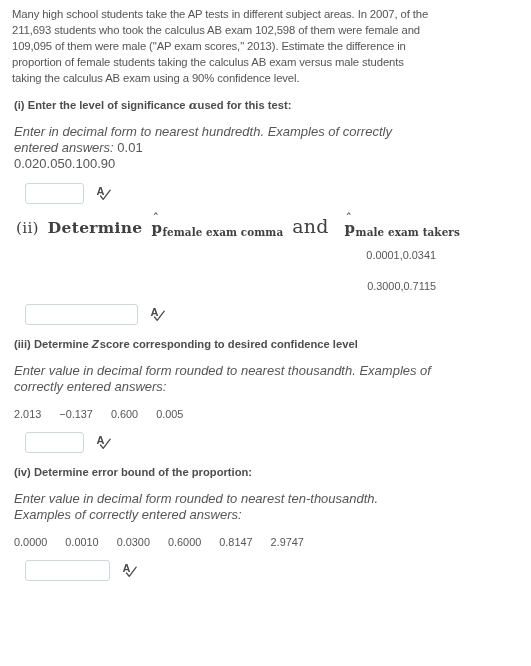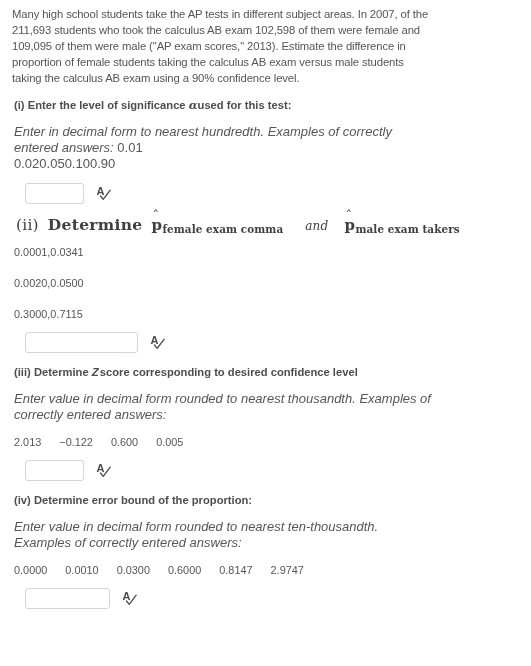--- a/index.html
+++ b/index.html
@@ -67,24 +67,23 @@
     font-size: 15.5px;
     letter-spacing: 0.2px;
   }
   .math-head .mverb {
     font-size: 15.5px;
     font-weight: bold;
     margin-left: 9px;
     letter-spacing: 0.3px;
   }
   .math-head .mand {
-    font-size: 12px;
-    margin: 0 7px 0 22px;
+    font-size: 19px;
+    margin: 0 7px 0 9px;
     letter-spacing: 0.2px;
-    font-style: italic;
   }
   .phat {
     display: inline-block;
     position: relative;
     margin-left: 9px;
   }
   .phat .pv {
     font-size: 15px;
     font-weight: bold;
     position: relative;
@@ -121,20 +120,21 @@
 
   
   .examples {
     font-size: 10.9px;
     color: #565656;
     line-height: 16px;
     margin: 0 0 6px 2px;
   }
   .examples.stack > div {
     margin-bottom: 15px;
+    text-align: right;
   }
   .examples.stack > div:last-child {
     margin-bottom: 0;
   }
   .examples .ex {
     display: inline-block;
   }
   .examples .sp-md { display: inline-block; width: 18px; }
 
   
@@ -203,21 +203,20 @@
   </div>
 
   <div class="block">
     <div class="math-head">
       <span class="mlabel">(ii)</span><span class="mverb">Determine</span><span class="phat"><span class="pv">p</span><span class="hat">ˆ</span><span class="sub">female exam comma</span></span><span class="mand">and</span><span class="phat"><span class="pv">p</span><span class="hat">ˆ</span><span class="sub">male exam takers</span></span>
     </div>
 
 
     <div class="examples stack">
       <div>0.0001,0.0341</div>
-      <div>0.0020,0.0500</div>
       <div>0.3000,0.7115</div>
     </div>
 
     <div class="answer-row">
       <input class="answer-input w-lg" type="text" value="" style="">
       <span class="check-icon">
         <svg width="17" height="17" viewBox="0 0 17 17">
           <text x="0.5" y="9.5" font-family="Liberation Sans, sans-serif" font-size="11" font-weight="bold" fill="#4a4a4a">A</text>
           <path d="M4.5 11 L7.2 14.3 L14.2 5.2" stroke="#4a4a4a" stroke-width="1.3" fill="none" stroke-linecap="round" stroke-linejoin="round"></path>
         </svg>
@@ -228,21 +227,21 @@
   <div class="block">
     <div class="part-head">
       <span>(iii)</span>
       <span>Determine</span>
       <span class="sym-z">Z</span><span>score corresponding to desired confidence level</span>
     </div>
 
     <div class="instr">Enter value in decimal form rounded to nearest thousandth.  Examples of correctly entered answers:</div>
 
     <div class="examples">
-      <span class="ex">2.013</span><span class="sp-md"></span><span class="ex">−0.122</span><span class="sp-md"></span><span class="ex">0.600</span><span class="sp-md"></span><span class="ex">0.005</span>
+      <span class="ex">2.013</span><span class="sp-md"></span><span class="ex">−0.137</span><span class="sp-md"></span><span class="ex">0.600</span><span class="sp-md"></span><span class="ex">0.005</span>
     </div>
 
     <div class="answer-row">
       <input class="answer-input w-sm" type="text" value="" style="">
       <span class="check-icon">
         <svg width="17" height="17" viewBox="0 0 17 17">
           <text x="0.5" y="9.5" font-family="Liberation Sans, sans-serif" font-size="11" font-weight="bold" fill="#4a4a4a">A</text>
           <path d="M4.5 11 L7.2 14.3 L14.2 5.2" stroke="#4a4a4a" stroke-width="1.3" fill="none" stroke-linecap="round" stroke-linejoin="round"></path>
         </svg>
       </span>

